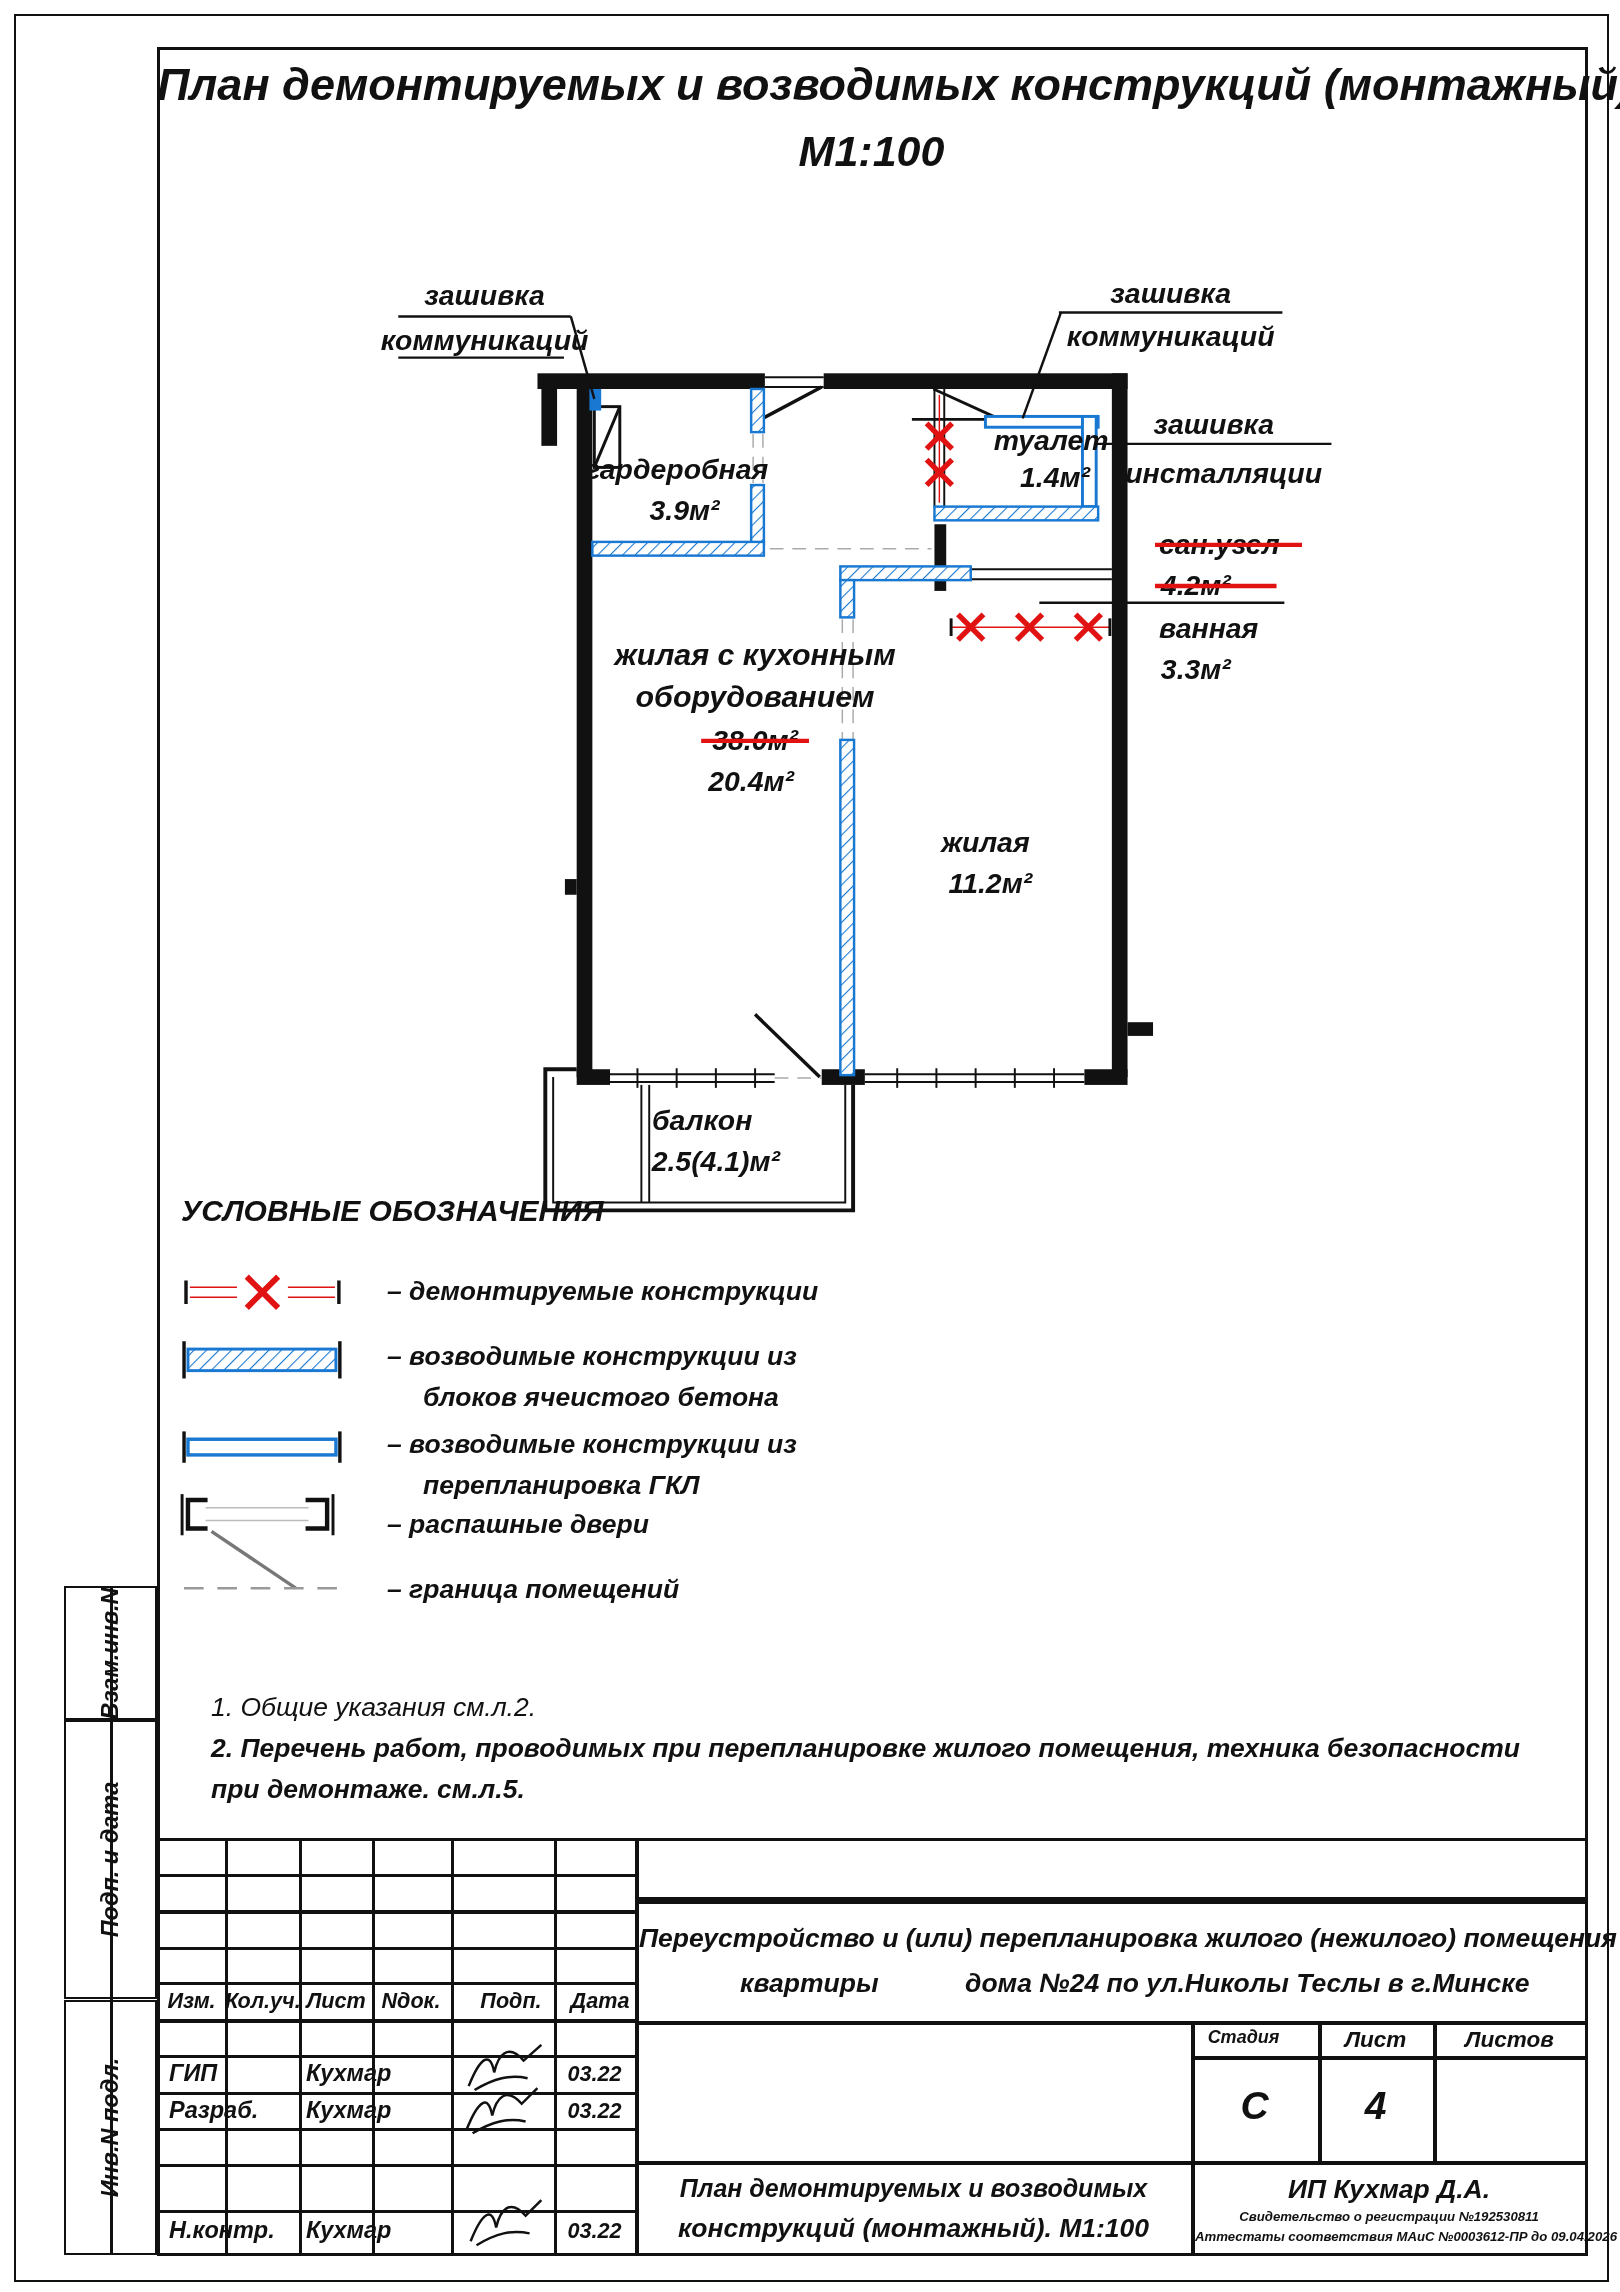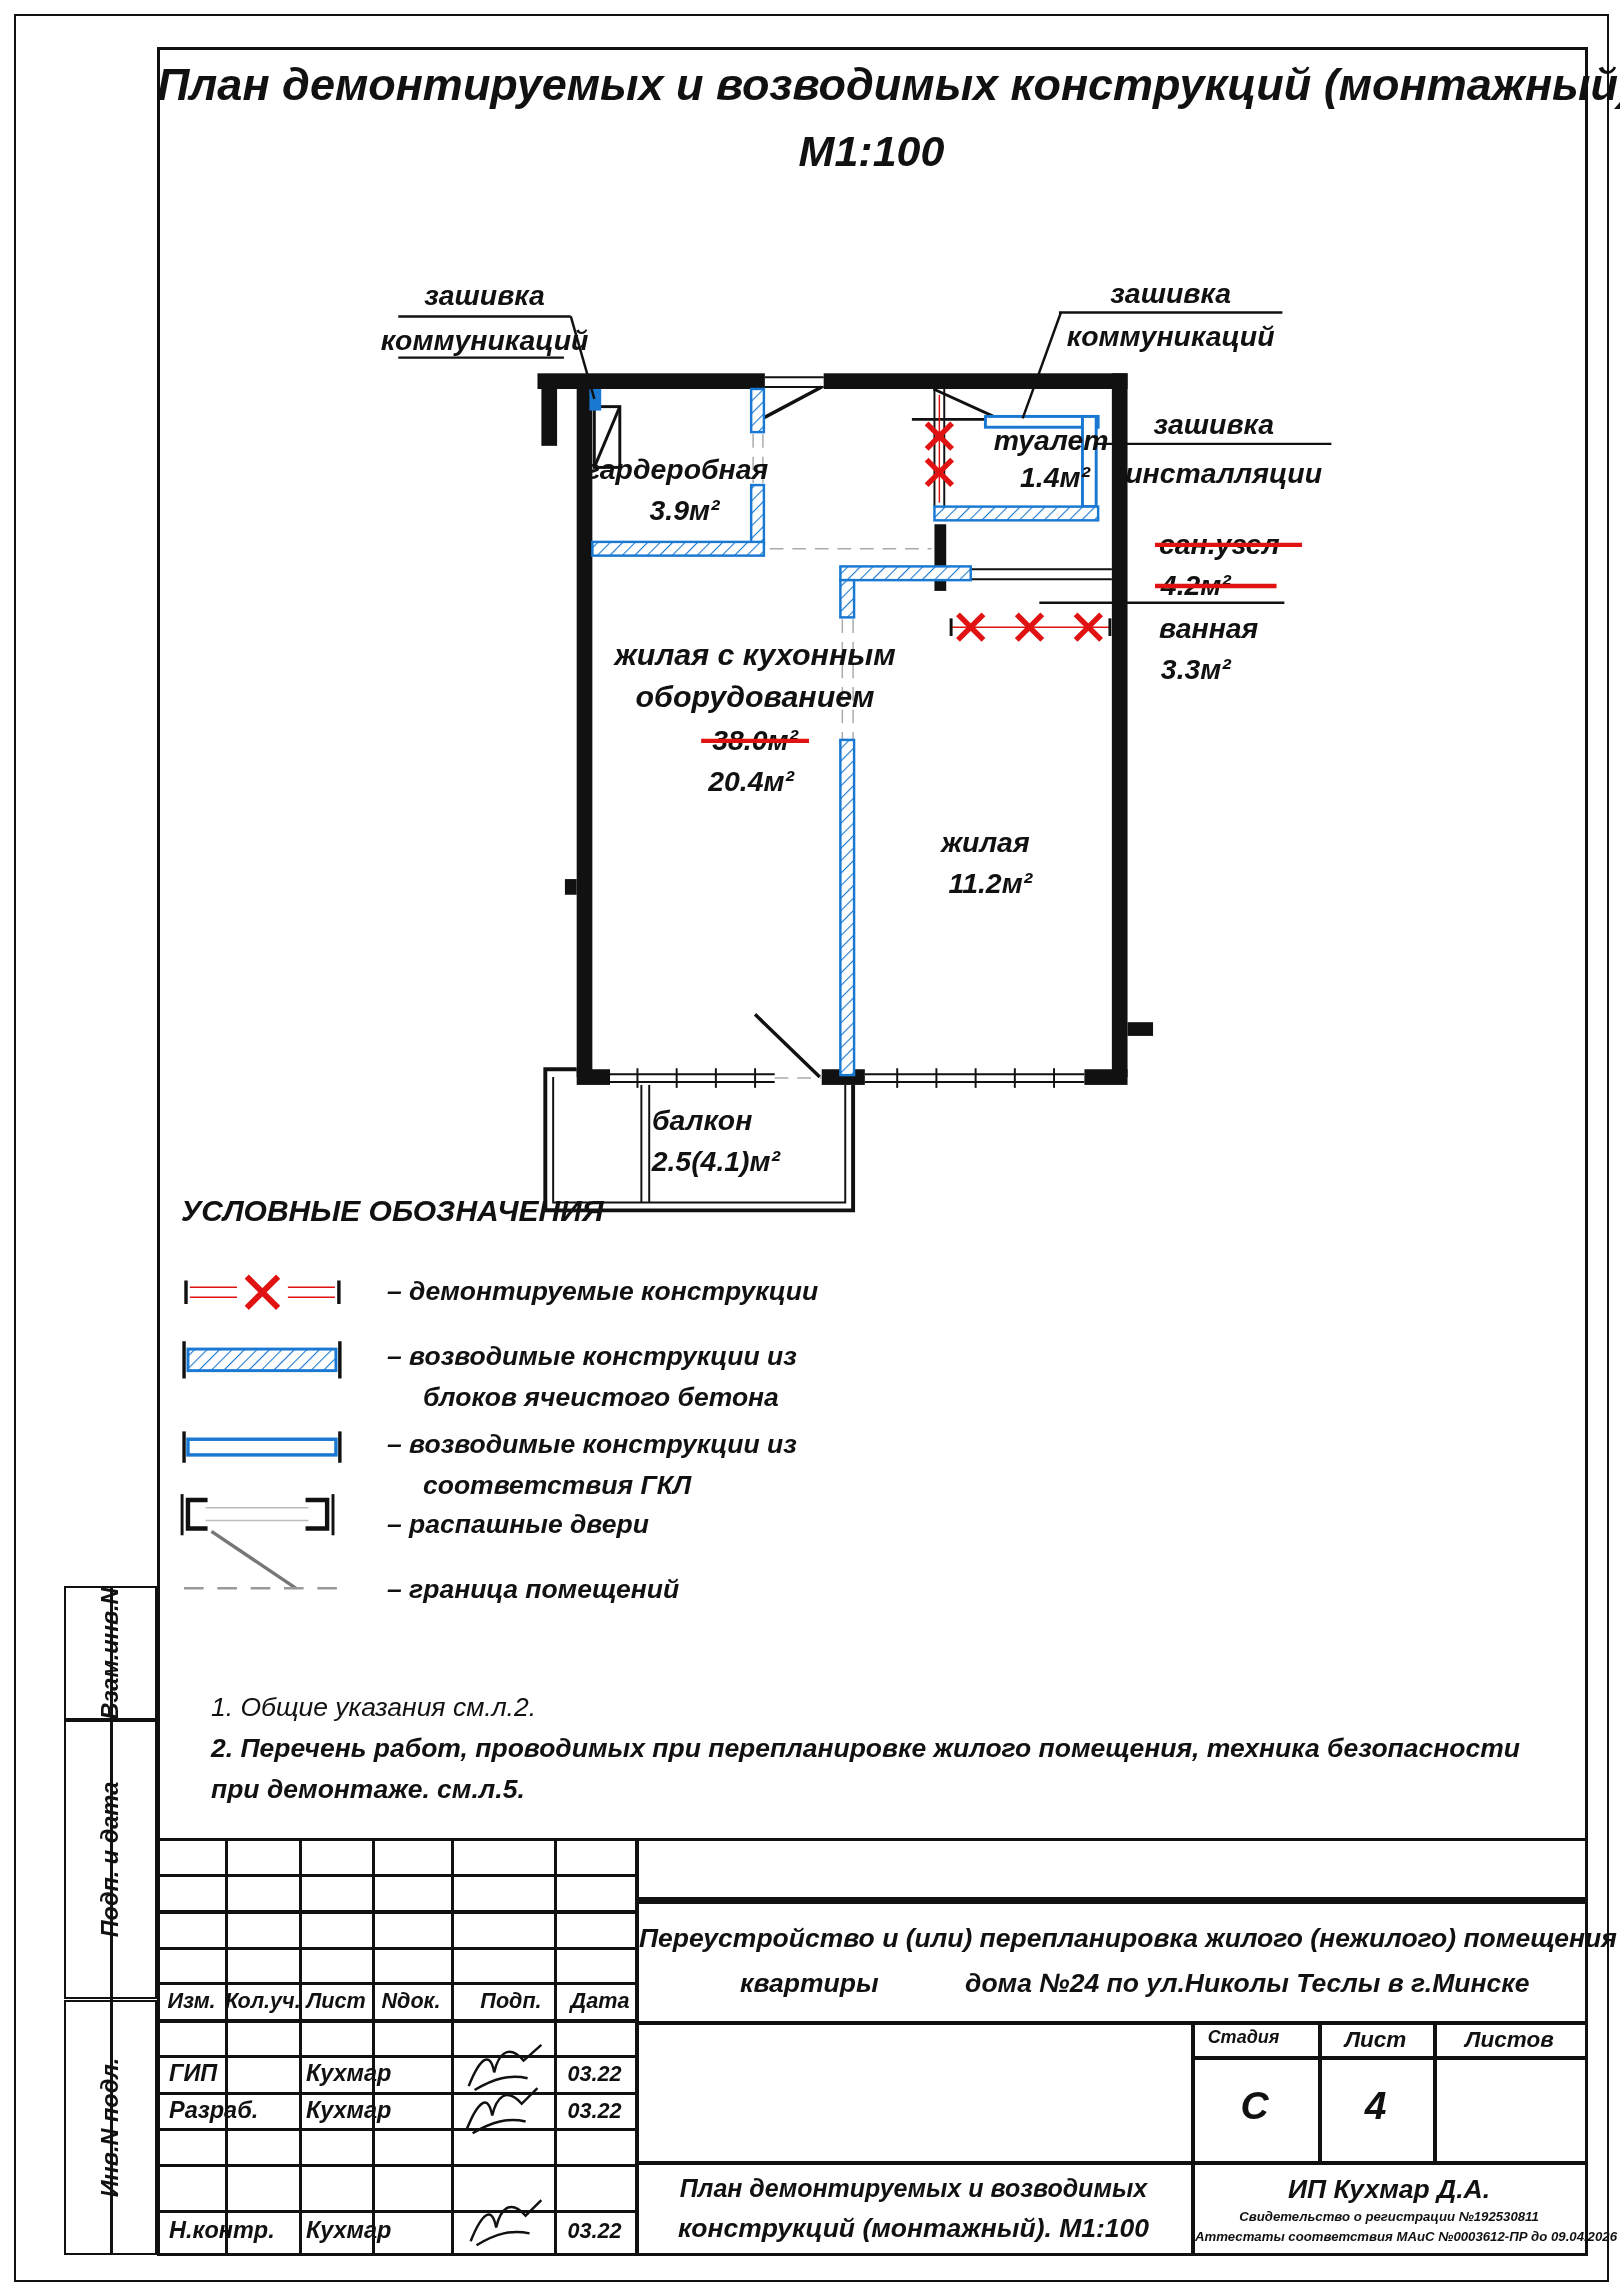--- a/index.html
+++ b/index.html
@@ -217,21 +217,21 @@
     </g>
     <g>
       <line x1="8" y1="340" x2="172" y2="340" stroke="#999" stroke-width="2.5" stroke-dasharray="20,14"></line>
     </g>
   </svg>
 
   <div class="t" style="left:387px;top:1276px;font-size:26.5px;font-weight:bold;">–  демонтируемые конструкции</div>
   <div class="t" style="left:387px;top:1341px;font-size:26.5px;font-weight:bold;">–  возводимые конструкции из</div>
   <div class="t" style="left:423px;top:1382px;font-size:26.5px;font-weight:bold;">блоков ячеистого бетона</div>
   <div class="t" style="left:387px;top:1429px;font-size:26.5px;font-weight:bold;">–  возводимые конструкции из</div>
-  <div class="t" style="left:423px;top:1470px;font-size:26.5px;font-weight:bold;">соответствия ГКЛ</div>
+  <div class="t" style="left:423px;top:1470px;font-size:26.5px;font-weight:bold;">перепланировка ГКЛ</div>
   <div class="t" style="left:387px;top:1509px;font-size:26.5px;font-weight:bold;">–  распашные двери</div>
   <div class="t" style="left:387px;top:1574px;font-size:26.5px;font-weight:bold;">–  граница помещений</div>
 
   <div class="t" style="left:211px;top:1692px;font-size:26.5px;font-weight:normal;">1.  Общие указания см.л.2.</div>
   <div class="t" style="left:211px;top:1733px;font-size:26.5px;font-weight:bold;">2.  Перечень работ, проводимых при перепланировке жилого помещения, техника безопасности</div>
   <div class="t" style="left:211px;top:1774px;font-size:26.5px;font-weight:bold;">при демонтаже. см.л.5.</div>
 
   <div class="abs vert" style="left:64px;top:1586px;width:93px;height:134px;border:2.9px solid #111;box-sizing:border-box;">
     <span>Взам.инв.N</span>
   </div>

